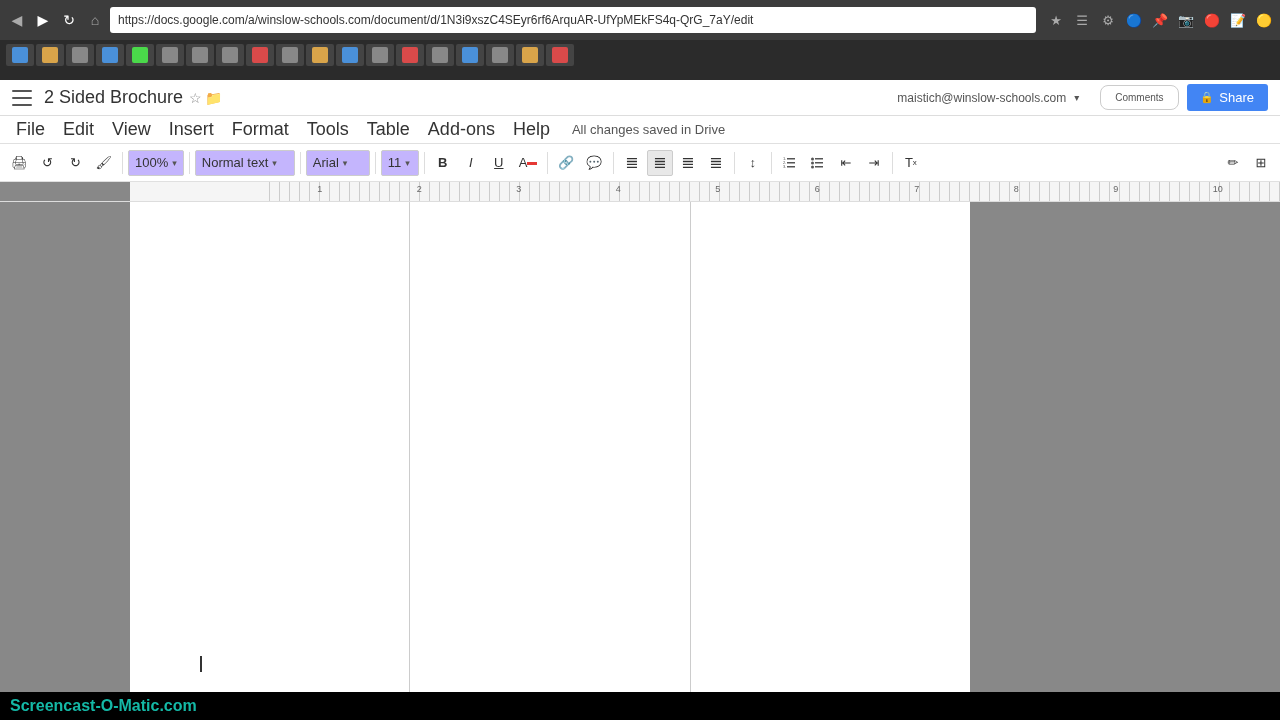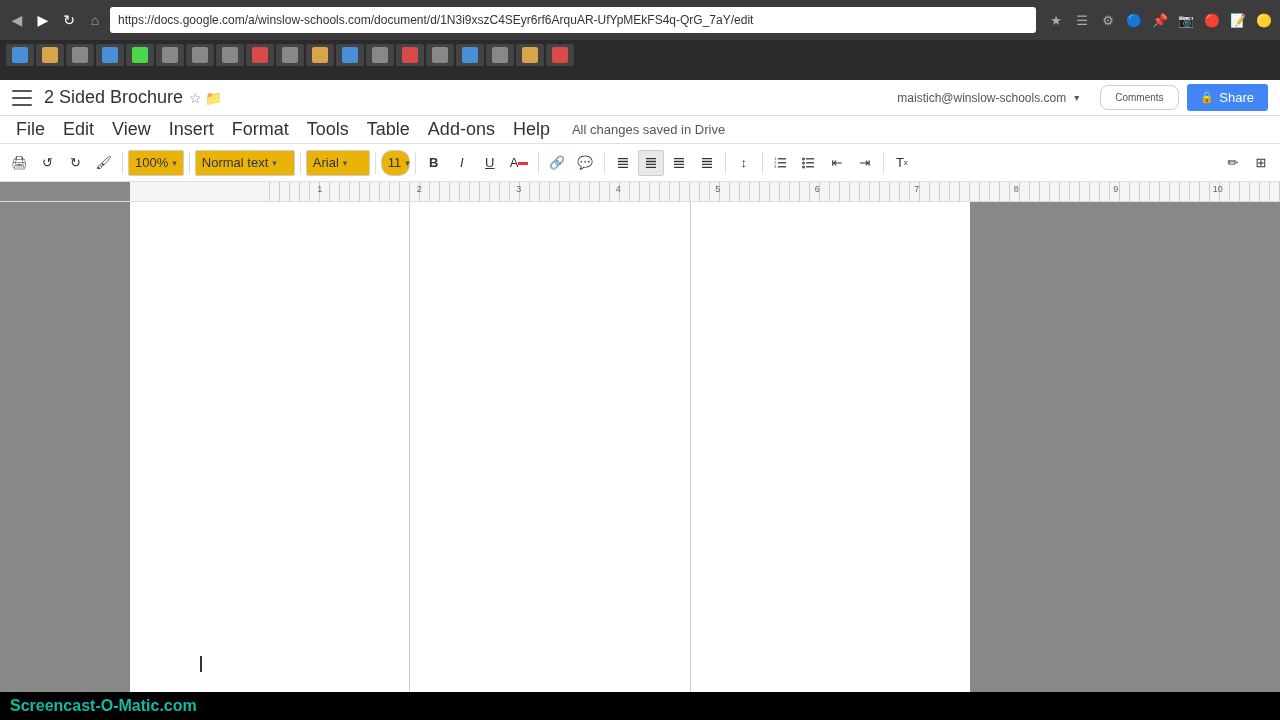--- a/index.html
+++ b/index.html
@@ -40,24 +40,24 @@
 
     
     .menu-bar { height: 28px; background: #fff; display: flex; align-items: center; padding: 0 8px; gap: 2px; border-bottom: 1px solid #e0e0e0; }
     .menu-item { padding: 3px 8px; font-size: 18px; color: #333; cursor: pointer; border-radius: 2px; }
     .save-status { margin-left: 12px; font-size: 13px; color: #555; }
 
     
     .toolbar { height: 38px; background: #fff; display: flex; align-items: center; padding: 0 6px; gap: 2px; border-bottom: 1px solid #e0e0e0; }
     .tb-btn { height: 26px; min-width: 26px; display: flex; align-items: center; justify-content: center; border: 1px solid transparent; border-radius: 2px; cursor: pointer; font-size: 13px; color: #333; padding: 0 4px; }
     .tb-separator { width: 1px; height: 22px; background: #ddd; margin: 0 3px; }
-    .tb-dropdown { height: 26px; display: flex; align-items: center; border: 1px solid #ccc; border-radius: 2px; padding: 0 6px; font-size: 13px; color: #333; cursor: pointer; gap: 4px; background: #eab308; }
+    .tb-dropdown { height: 26px; display: flex; align-items: center; border: 1px solid #ccc; border-radius: 2px; padding: 0 6px; font-size: 13px; color: #333; cursor: pointer; gap: 4px; background: #c4b5fd; }
     .tb-dropdown-arrow { font-size: 9px; color: #555; }
     .tb-font { width: 64px; }
-    .tb-size { width: 29px; border-radius: 11px; }
+    .tb-size { width: 38px; }
 
     .bold { font-weight: bold; }
     .italic { font-style: italic; }
     .underline { text-decoration: underline; }
 
     
     .ruler { height: 20px; background: #f5f5f5; border-bottom: 1px solid #ddd; position: relative; display: flex; align-items: center; }
     .ruler-inner { margin-left: 130px; flex: 1; background: #f5f5f5; height: 100%; position: relative; overflow: hidden; }
     .ruler-white { position: absolute; top: 0; left: 0; right: 0; bottom: 0; background: repeating-linear-gradient(90deg, transparent 0px, transparent 9px, #ccc 9px, #ccc 10px); }
 

